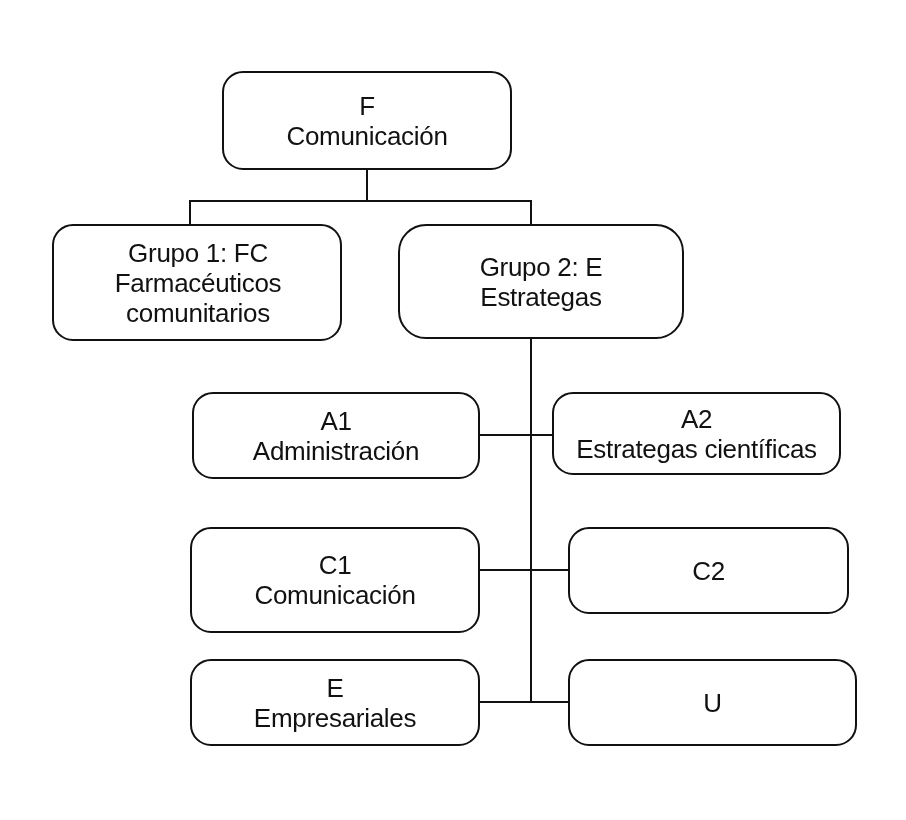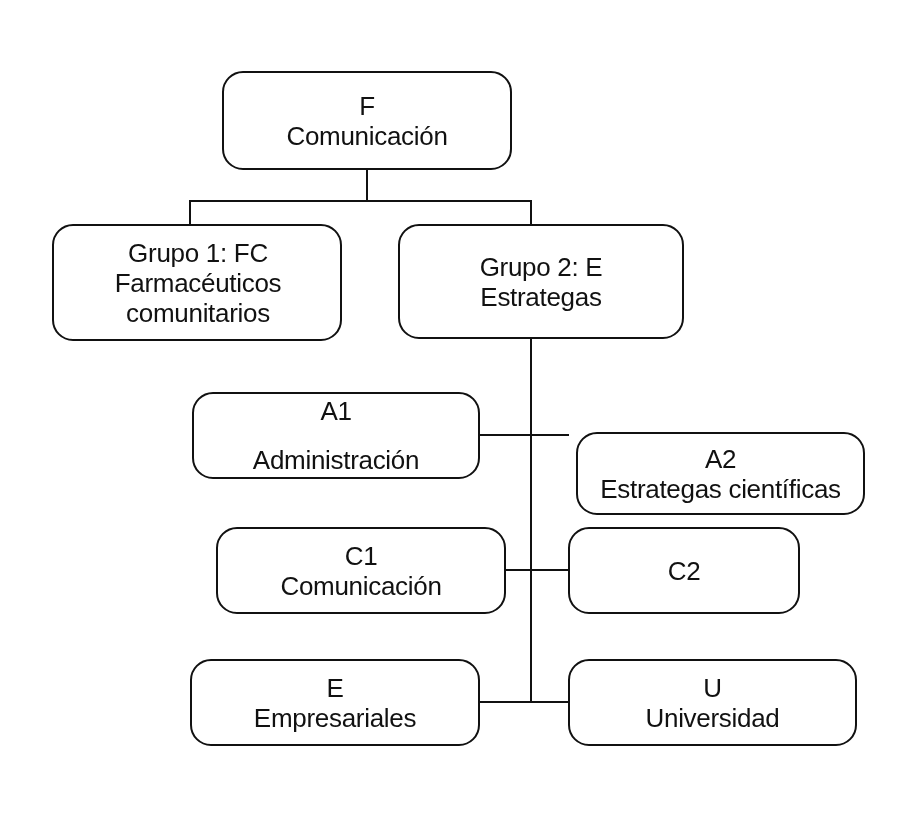--- a/index.html
+++ b/index.html
@@ -38,25 +38,25 @@
     line-height: 30px;
     letter-spacing: -0.3px;
     padding: 2px 8px;
   }
   .node .code, .node .label {
     width: 100%;
   }
   
   .n-f      { left: 222px; top: 71px;  width: 290px; height: 99px;  }
   .n-grupo1 { left: 52px;  top: 224px; width: 290px; height: 117px; padding-left: 10px; }
-  .n-grupo2 { left: 398px; top: 224px; width: 286px; height: 115px; }
-  .n-a1     { left: 192px; top: 392px; width: 288px; height: 87px; justify-content: space-between;  }
-  .n-a2     { left: 576px; top: 392px; width: 289px; height: 83px; margin-top: 40px;  }
-  .n-c1     { left: 190px; top: 527px; width: 290px; height: 87px; margin-left: 26px;  }
-  .n-c2     { left: 568px; top: 527px; width: 232px; height: 87px;  }
+  .n-grupo2 { left: 398px; top: 224px; width: 286px; height: 115px; border-radius: 28px; }
+  .n-a1     { left: 192px; top: 392px; width: 288px; height: 87px;  }
+  .n-a2     { left: 552px; top: 392px; width: 289px; height: 83px;  }
+  .n-c1     { left: 190px; top: 527px; width: 290px; height: 106px;  }
+  .n-c2     { left: 568px; top: 527px; width: 281px; height: 87px;  }
   .n-e      { left: 190px; top: 659px; width: 290px; height: 87px;  }
   .n-u      { left: 568px; top: 659px; width: 289px; height: 87px;  }
 </style>
 </head>
 <body>
 
 <div class="canvas">
 
   <svg class="connectors" viewBox="0 0 906 820" xmlns="http://www.w3.org/2000/svg">
     <g stroke="#111111" stroke-width="2" fill="none">
@@ -113,16 +113,15 @@
     <div class="code">C2</div>
   </div>
 
   <div class="node n-e">
     <div class="code">E</div>
     <div class="label">Empresariales</div>
   </div>
 
   <div class="node n-u">
     <div class="code">U</div>
-    <div class="label">Universidad</div>
   </div>
 
 </div>
 
 </body></html>

